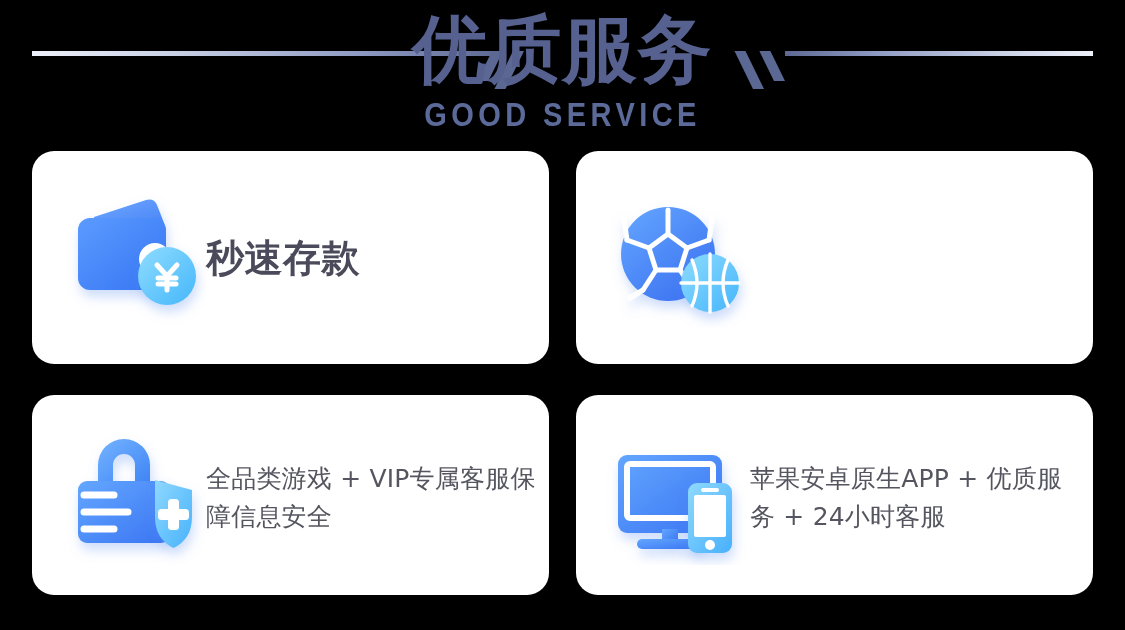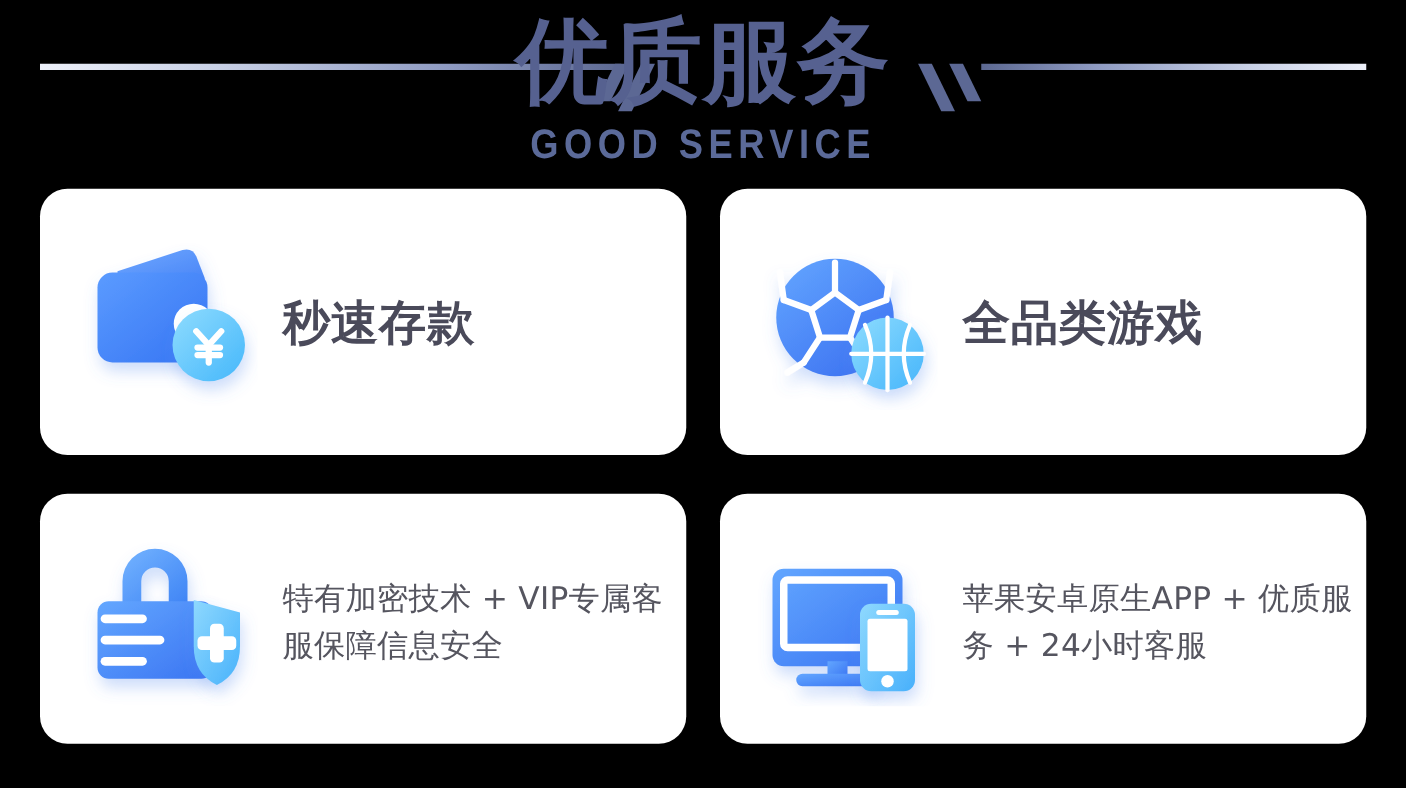--- a/index.html
+++ b/index.html
@@ -73,21 +73,21 @@
     overflow: hidden;
   }
 
   .icon-wrap {
     position: relative;
     width: 150px; height: 140px;
     flex: 0 0 150px;
   }
   .icon-wrap svg { display: block; width: 150px; height: 140px; }
 
-  .txt { margin-left: 20px; padding-right: 10px; }
+  .txt { margin-left: 0; padding-right: 10px; }
 
   .card-title {
     font-size: 38px; line-height: 46px;
     font-weight: bold;
     color: #4a4a5a;
     letter-spacing: 0.5px;
     white-space: nowrap;
     font-family: "DejaVu Sans", "Liberation Sans", sans-serif;
   }
   .card-sub {
@@ -198,21 +198,20 @@
             <g fill="none" stroke="#ffffff" stroke-width="3.4" stroke-linecap="round">
               <path d="M110 66 L110 124"></path>
               <path d="M81 95 L139 95"></path>
               <path d="M92 72 q10 23 0 46"></path>
               <path d="M128 72 q-10 23 0 46"></path>
             </g>
           </g>
         </svg>
       </div>
       <div class="txt">
-        <div class="card-title">全品类游戏</div>
       </div>
     </div>
 
     <div class="card">
       <div class="icon-wrap">
         <svg viewBox="0 0 150 140" xmlns="http://www.w3.org/2000/svg">
           <defs>
             <linearGradient id="lg" x1="0" y1="0" x2="1" y2="1">
               <stop offset="0" stop-color="#63a7ff"></stop>
                 <stop offset="1" stop-color="#3a74f2"></stop>
@@ -241,21 +240,21 @@
           <g filter="url(#lsh)">
             <path d="M99 55 L136 65 L136 92 q0 22 -18.5 31 Q99 114 99 92 Z" fill="url(#shg)"></path>
             <g fill="#ffffff">
               <rect x="112" y="74" width="11" height="31" rx="3.5"></rect>
               <rect x="102" y="84" width="31" height="11" rx="3.5"></rect>
             </g>
           </g>
         </svg>
       </div>
       <div class="txt">
-        <div class="card-sub">特有加密技术 + VIP专属客服保障信息安全</div>
+        <div class="card-sub">全品类游戏 + VIP专属客服保障信息安全</div>
       </div>
     </div>
 
     <div class="card wide">
       <div class="icon-wrap">
         <svg viewBox="0 0 150 140" xmlns="http://www.w3.org/2000/svg">
           <defs>
             <linearGradient id="mg" x1="0" y1="0" x2="1" y2="1">
               <stop offset="0" stop-color="#62a6ff"></stop>
                 <stop offset="1" stop-color="#3a74f2"></stop>

